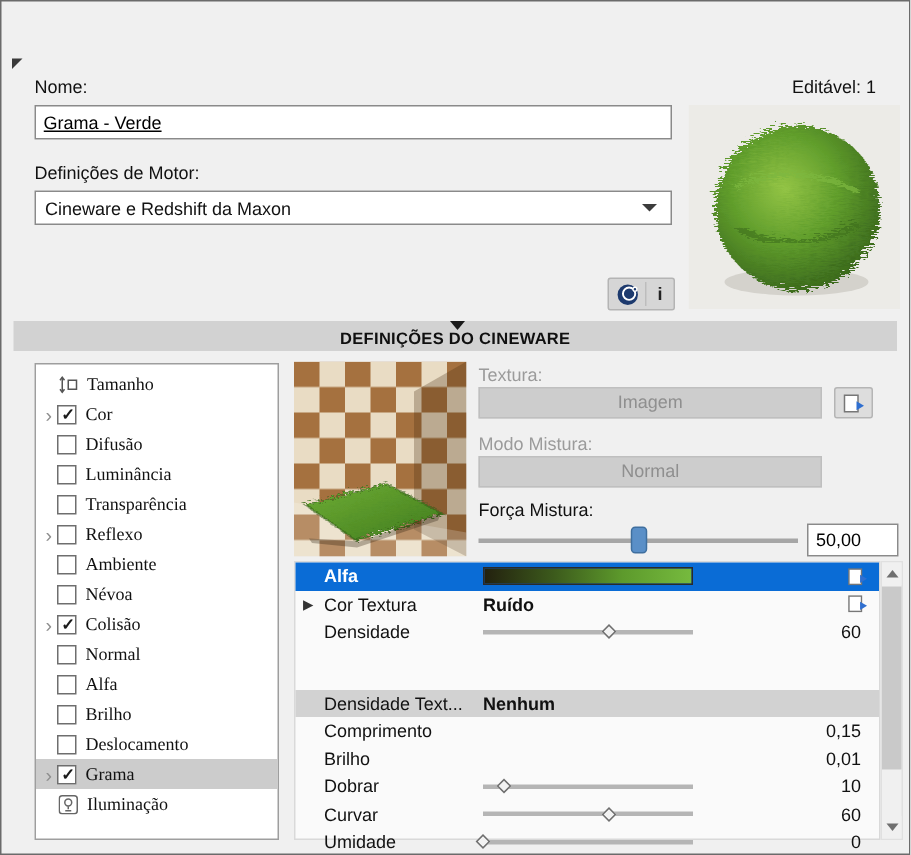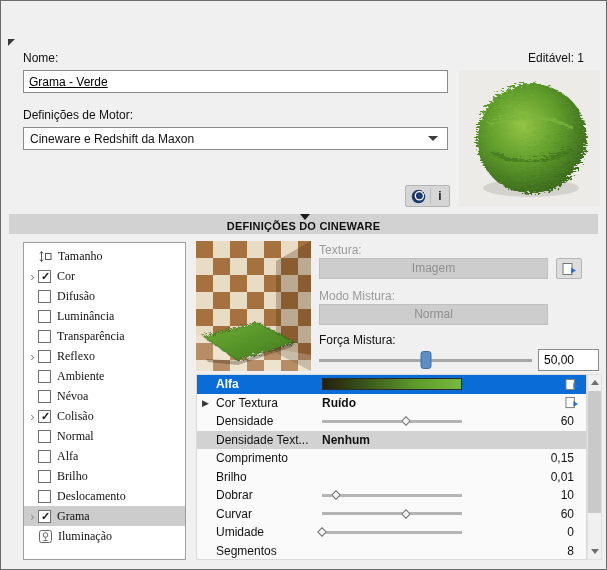--- a/index.html
+++ b/index.html
@@ -75,21 +75,21 @@
   .hslider .thumb { position:absolute; top:2px; width:11px; height:18px; background:#5a8fc7;
                     border:1px solid #3f6f9f; border-radius:3px; transform:translateX(-50%); }
   .val-input { left:537px; top:348px; width:61px; height:22px; }
 
   
   .params { position:absolute; left:195px; top:373px; width:391px; height:186px; background:#fafafa;
             border:1px solid #d9d9d9; display:flex; flex-direction:column; }
   .prow { position:relative; height:18.5px; flex:0 0 auto; display:flex; align-items:center; }
   .prow.selected { background:#0a6cd6; }
   .prow.selected .plabel { color:#fff; font-weight:bold; }
-  .prow.shaded { background:#d2d2d2; }
+  .prow.shaded { background:#d2d2d2;margin-top:29px; }
   .plabel { position:absolute; left:19px; font-size:12px; color:#111; white-space:nowrap; }
   .pexp { position:absolute; left:5px; font-size:9px; color:#333; }
   .pvalue-text { position:absolute; left:125px; font-weight:bold; font-size:12px; color:#111; }
   .pnum { position:absolute; right:12px; font-size:12px; color:#111; }
   .ptrack { position:absolute; left:125px; width:140px; top:50%; height:3px; margin-top:-1.5px; background:#b5b5b5; }
   .pdiamond { position:absolute; top:50%; width:7px; height:7px; background:#f2f2f2; border:1px solid #6f6f6f;
               transform:translate(-50%,-50%) rotate(45deg); }
   .gradient-bar { position:absolute; left:125px; width:140px; height:12px; border:1px solid #2a2a2a; }
   .row-icon { position:absolute; right:6px; width:16px; height:14px; display:flex; align-items:center; justify-content:center; }
 

